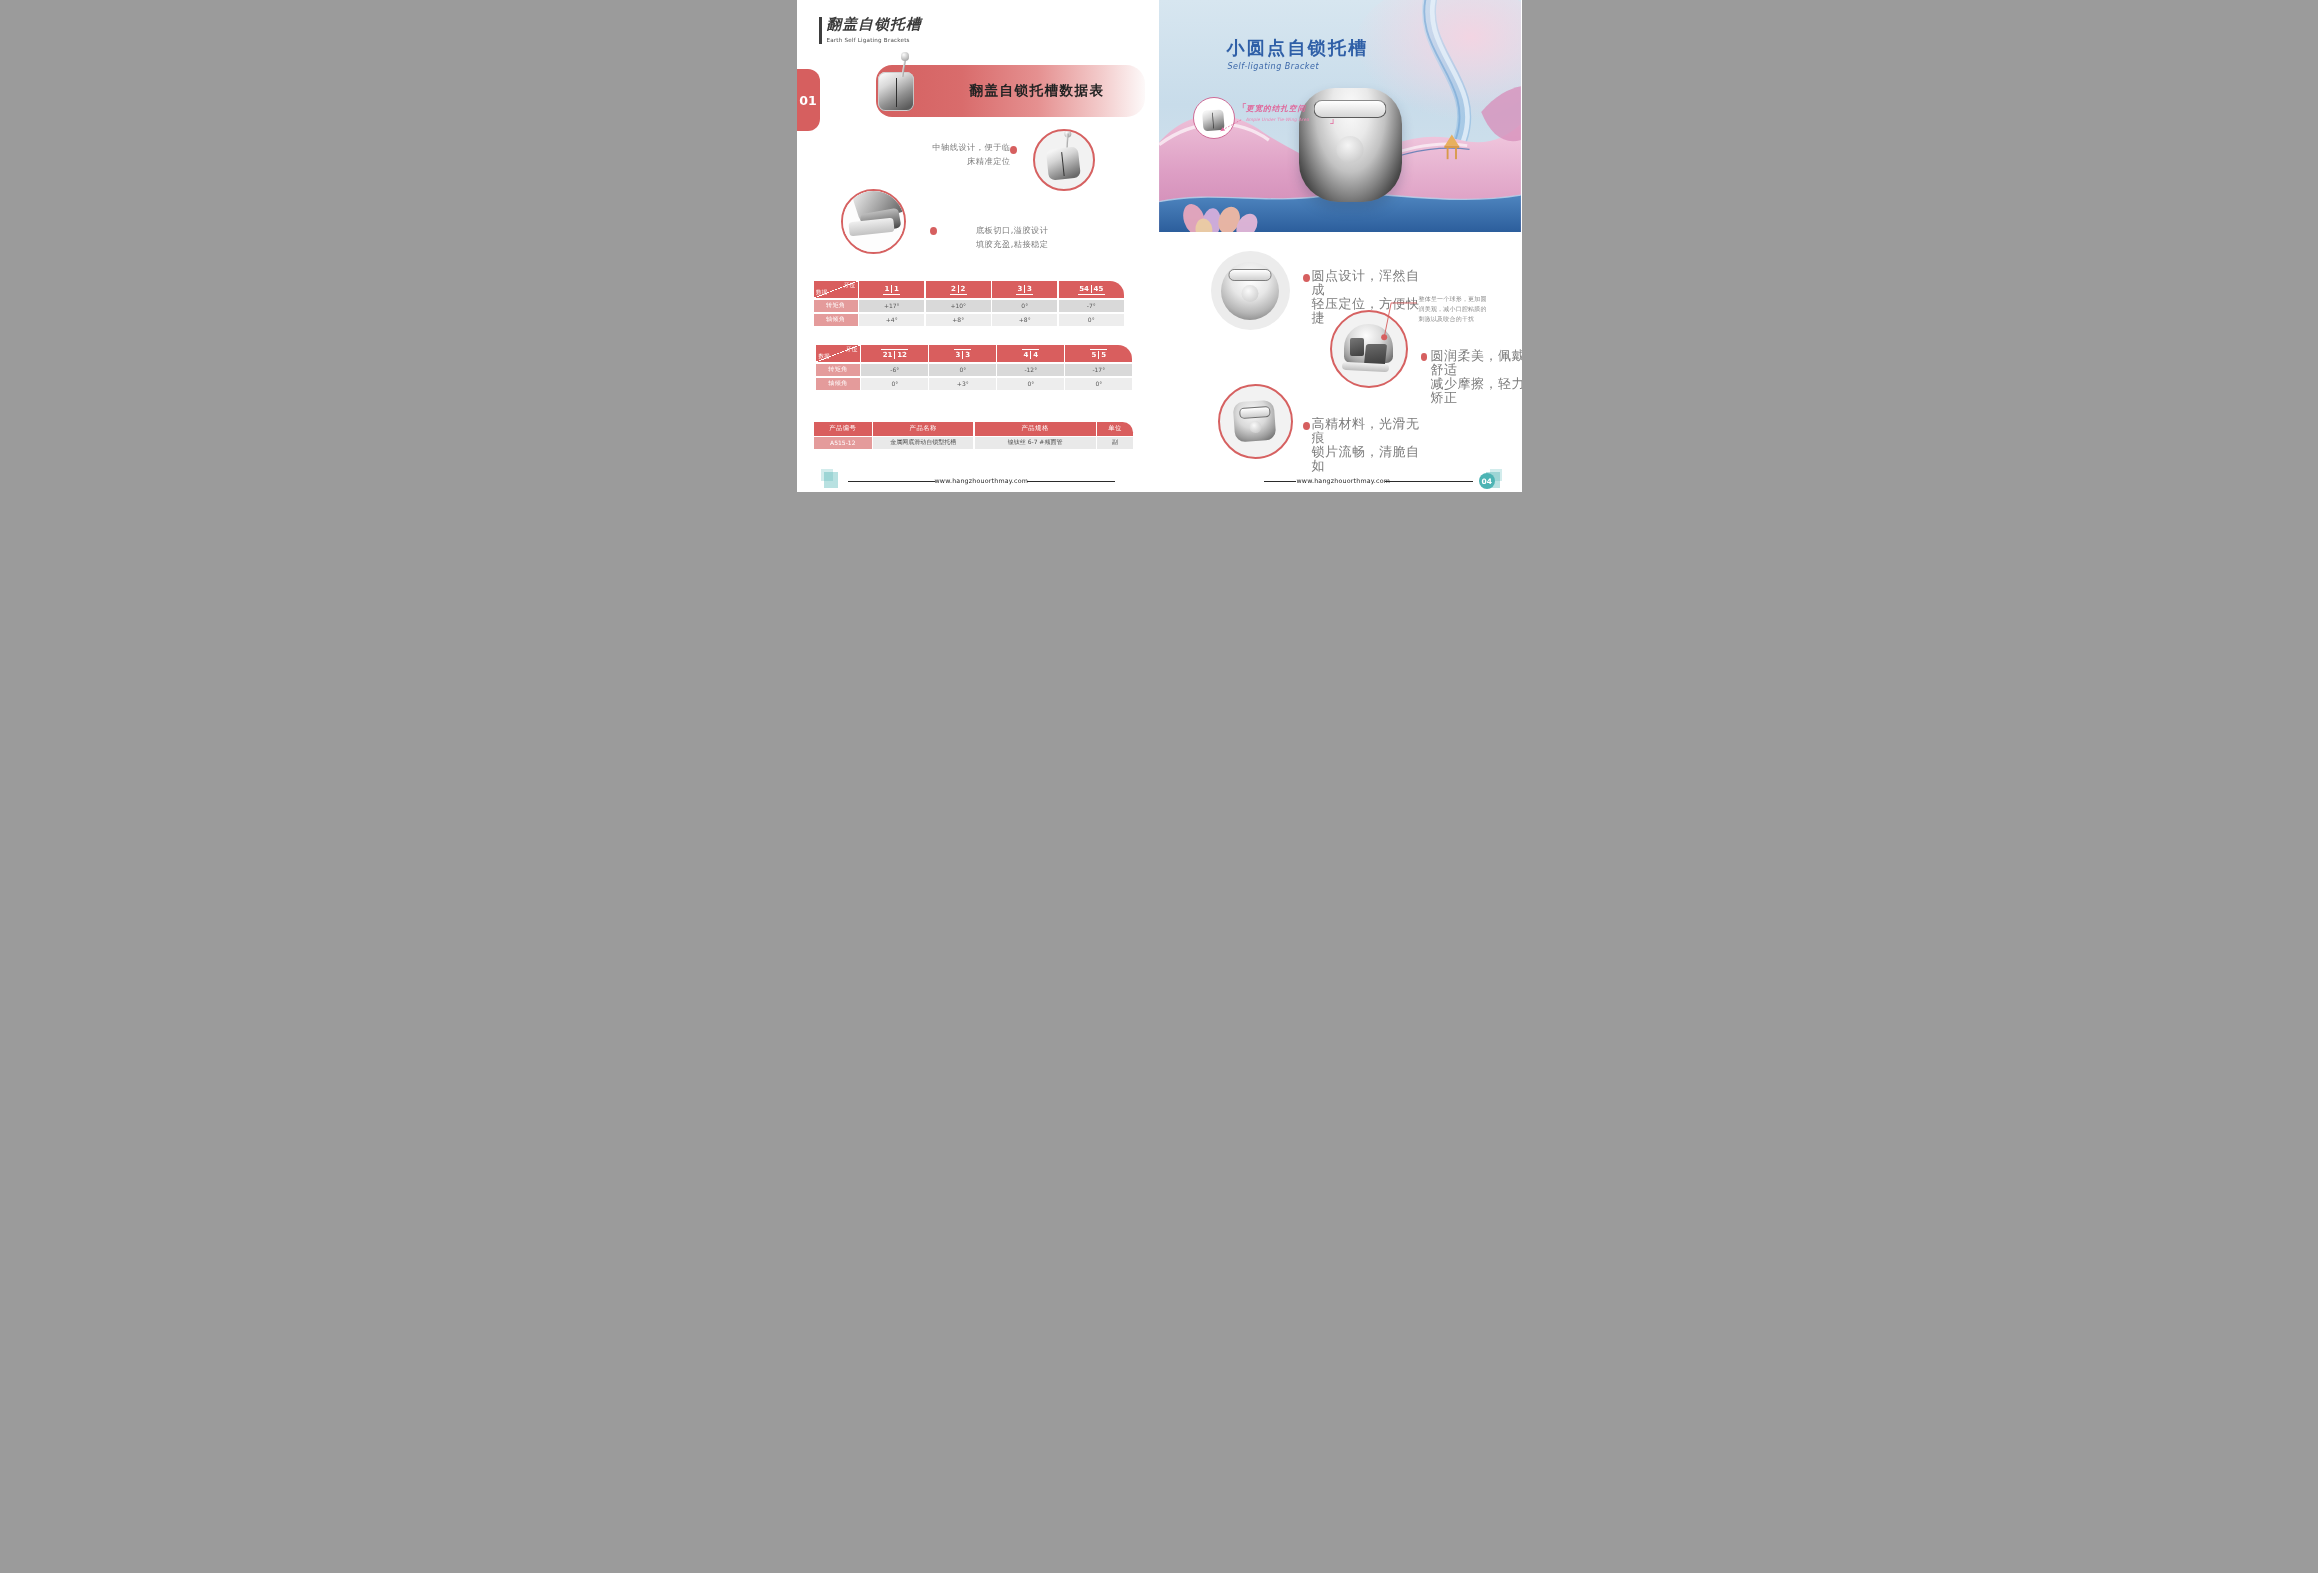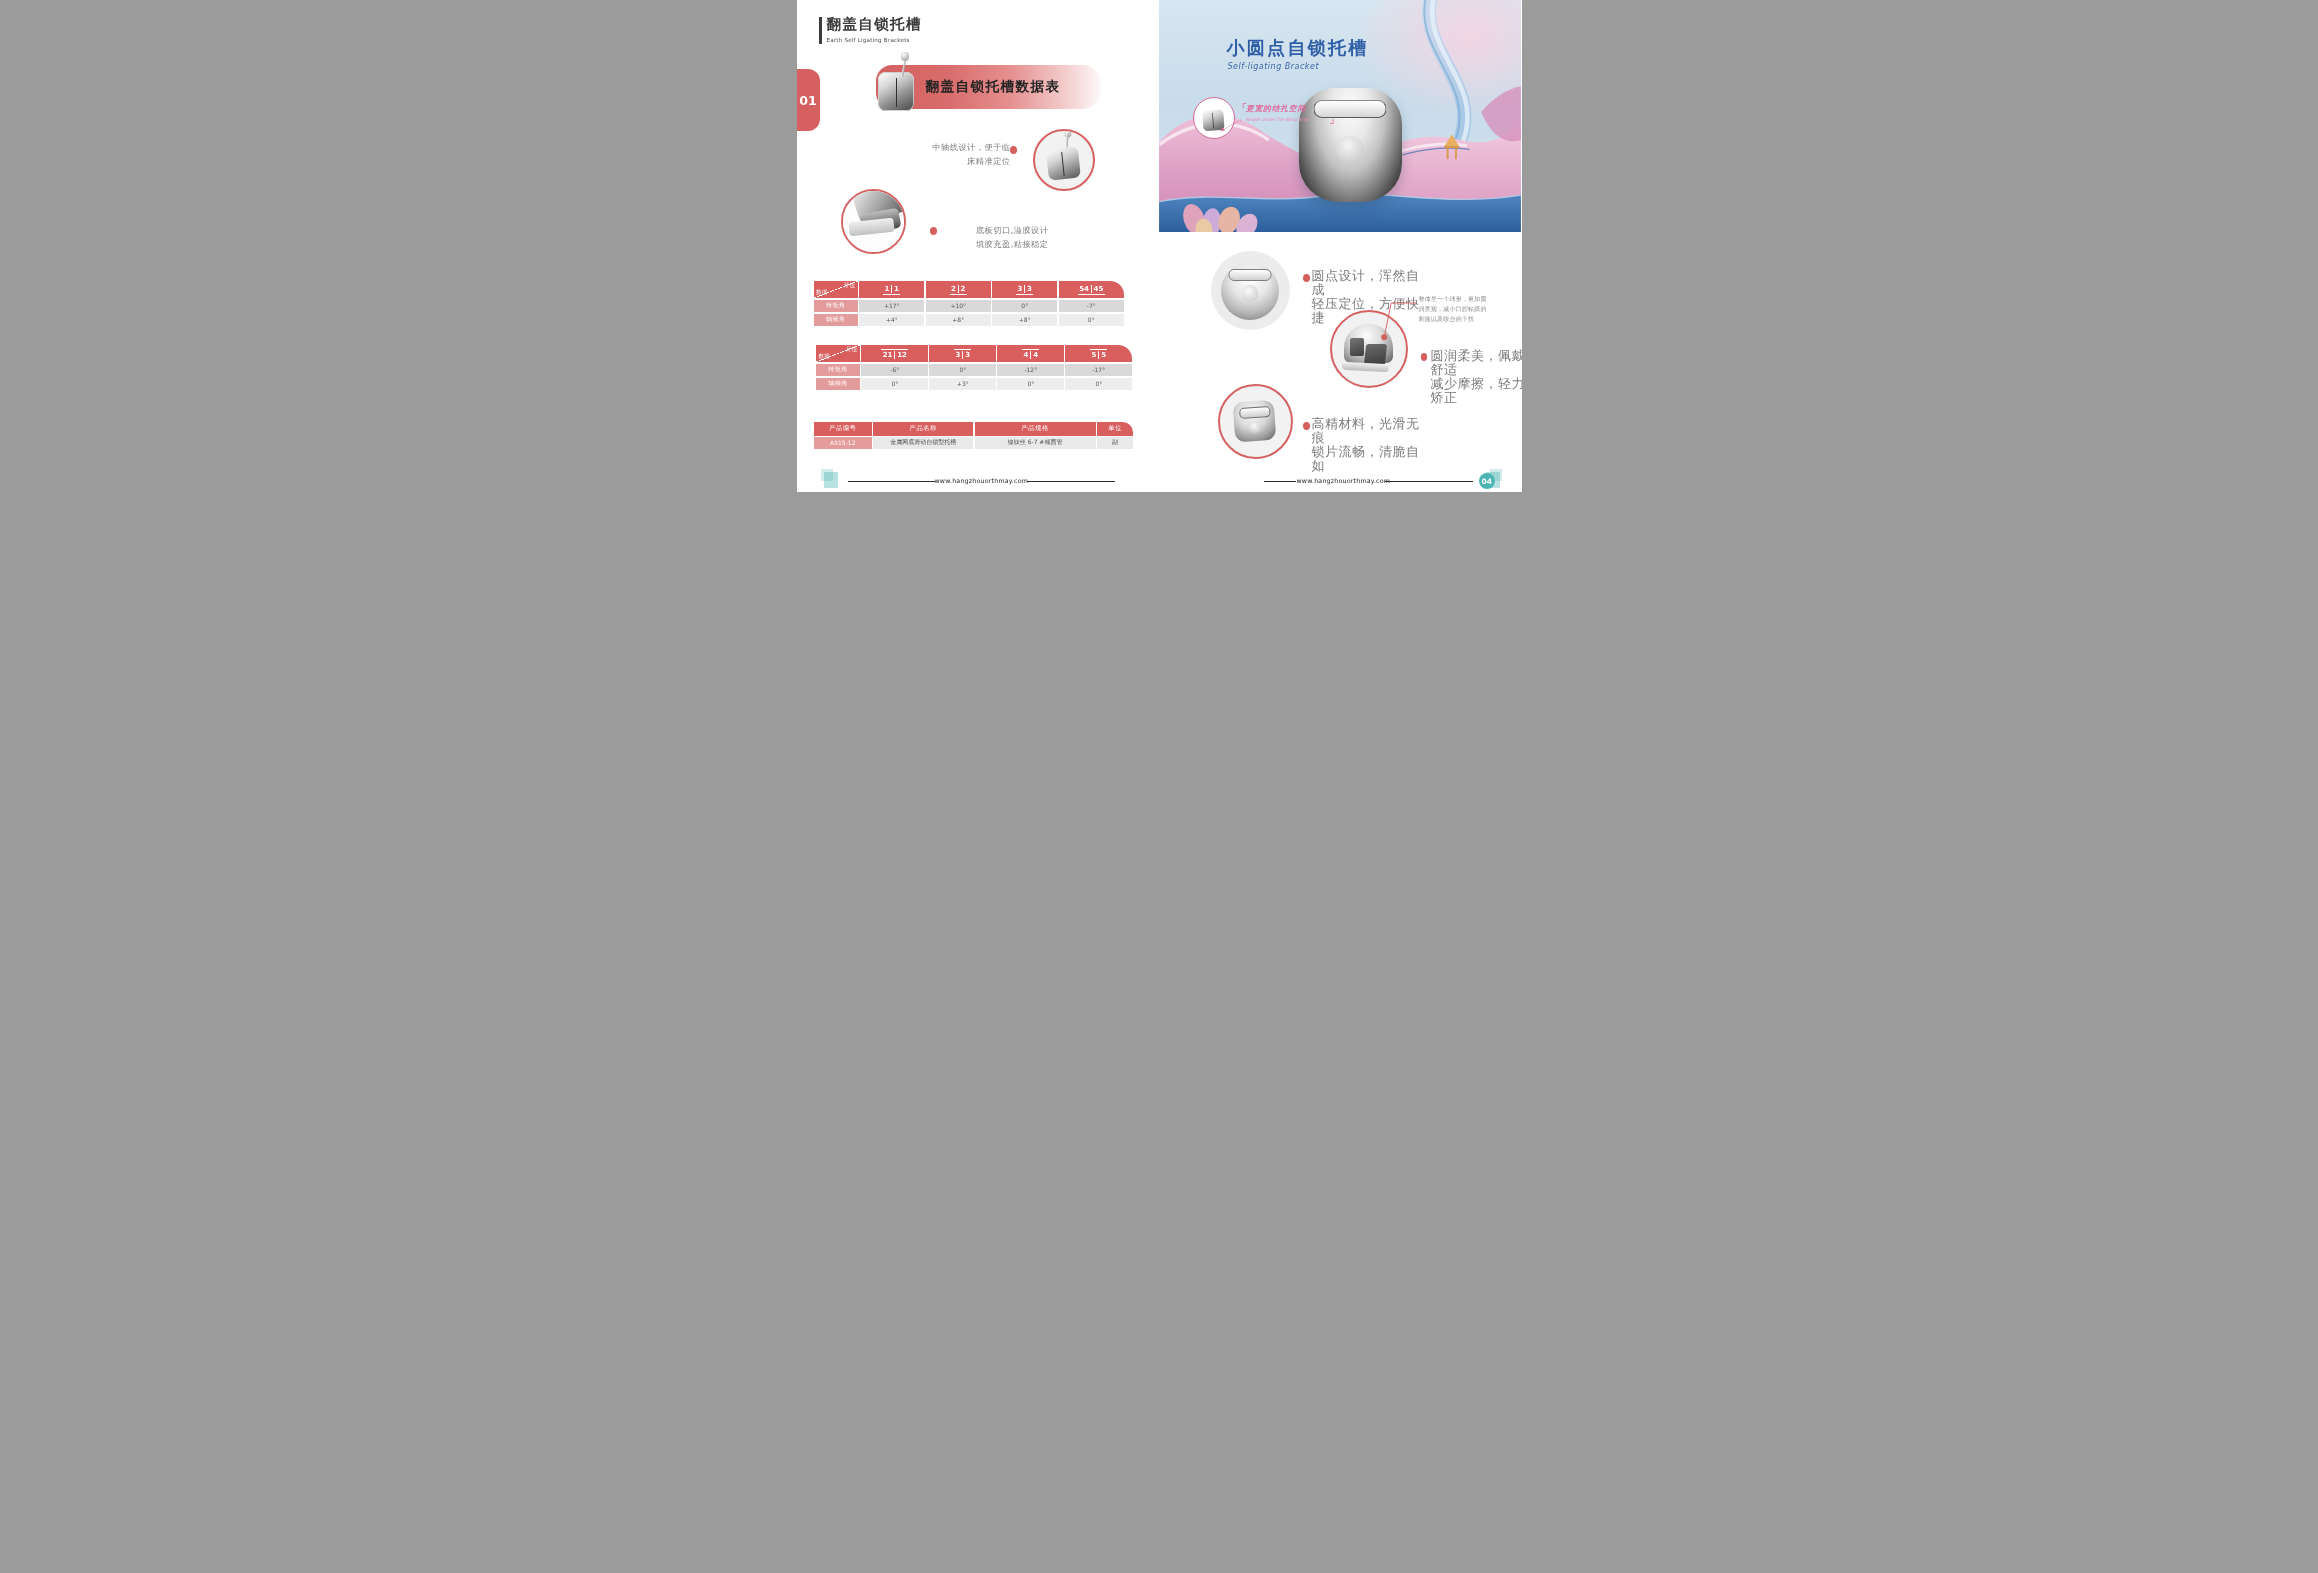--- a/index.html
+++ b/index.html
@@ -2,30 +2,30 @@
 <html style="font-size:7.5px"><head>
 <meta charset="utf-8">
 <style>
   html,body{margin:0;padding:0;background:#9b9b9b;}
   .canvas{position:relative;width:725px;height:492px;background:#ffffff;overflow:hidden;
           font-family:"DejaVu Sans","Liberation Sans",sans-serif;margin:0 auto;}
   .abs{position:absolute;}
 
   
   .title-bar{left:22px;top:17px;width:3.7px;height:27px;background:#3d3d3d;}
-  .lp-title{left:30px;top:15px;font-size:14.5px;font-weight:800;color:#3b3b3b;letter-spacing:1.4px;}
+  .lp-title{left:30px;top:15px;font-size:14.5px;font-weight:800;color:#3b3b3b;letter-spacing:1.4px;font-style:italic;}
   .lp-sub{left:30px;top:37px;font-size:5.6px;color:#4c4c4c;letter-spacing:0.2px;}
 
   .tab01{left:0;top:69px;width:23px;height:62px;background:#d65f5f;border-radius:0 12px 12px 0;
          display:flex;align-items:center;justify-content:center;color:#fff;font-size:12.6px;font-weight:800;}
 
   
-  .banner{left:79px;top:65px;width:225px;height:44px;border-radius:16px 18.7px 18.7px 16px;
+  .banner{left:79px;top:65px;width:225px;height:52px;border-radius:16px 18.7px 18.7px 16px;
           background:linear-gradient(90deg,#d46060 0%,#d96c6c 32%,#e59090 60%,#f3cccc 84%,#fdf9f9 100%);
-          display:flex;align-items:center;}
+          display:flex;align-items:center;padding-left:44px;}
   .banner-title{padding-left:50px;font-size:13.6px;font-weight:800;color:#232323;letter-spacing:1.4px;}
   .bnr-bracket{left:79px;top:56px;width:43px;height:55px;}
   .bnr-body{position:absolute;left:2.8px;top:16px;width:36px;height:39px;border-radius:7.5px;
             background:linear-gradient(150deg,#f6f6f6 8%,#d9d9d9 30%,#8f8f8f 62%,#5c5c5c 88%);
             box-shadow:inset 0 0 0 0.9px #cfcfcf;}
   .bnr-slot{position:absolute;left:20.6px;top:21.5px;width:1.4px;height:29px;background:#2e2e2e;}
   .bnr-pinstem{position:absolute;left:27px;top:0px;width:2.3px;height:20.6px;background:linear-gradient(90deg,#e8e8e8,#9a9a9a);transform:rotate(9deg);}
   .bnr-pinball{position:absolute;left:25px;top:-3.7px;width:8.4px;height:8.4px;border-radius:50%;
                background:radial-gradient(circle at 35% 30%,#fcfcfc,#bdbdbd 60%,#8a8a8a);}
 

